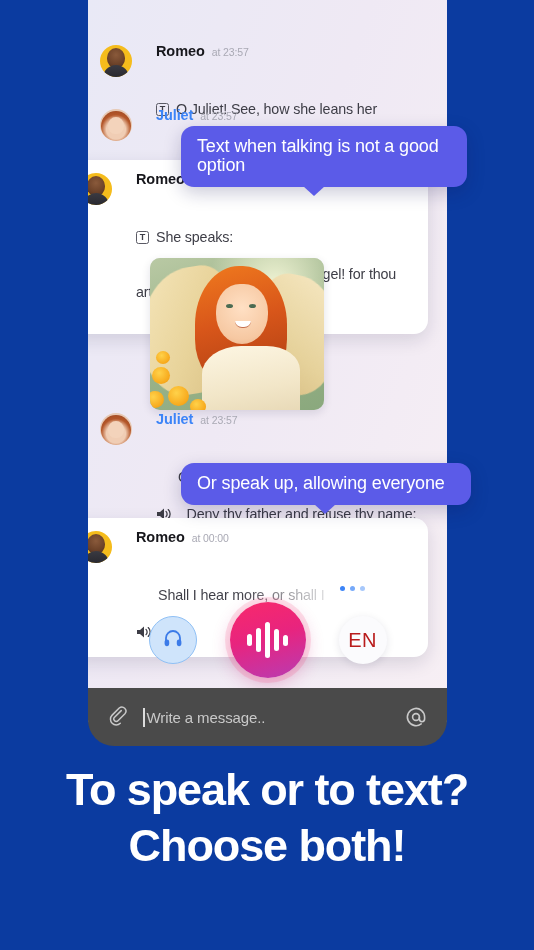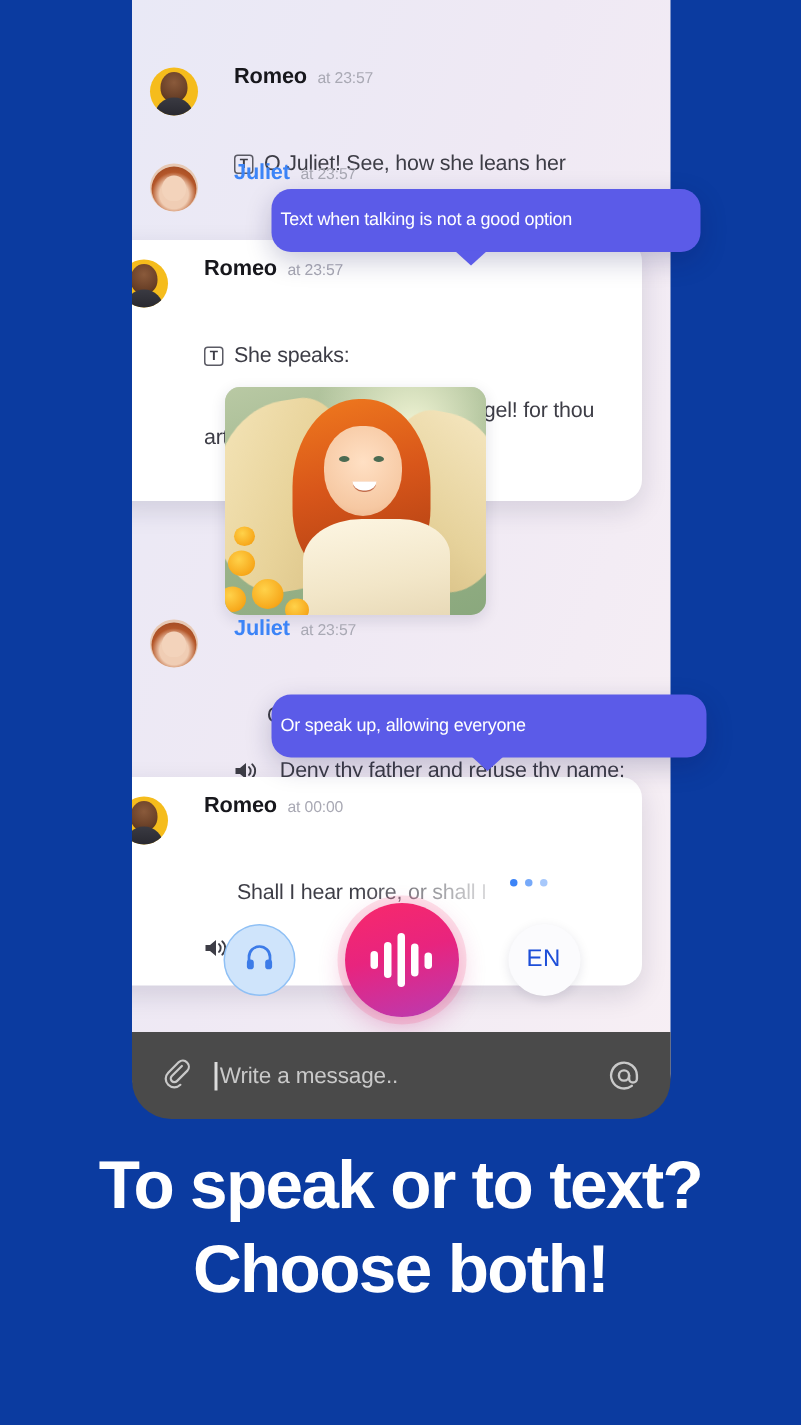--- a/index.html
+++ b/index.html
@@ -165,24 +165,24 @@
     background: linear-gradient(90deg, #3d3d46 0%, #3d3d46 48%, rgba(61,61,70,.18) 100%);
     -webkit-background-clip: text; background-clip: text; color: transparent;
   }
 
   
   .tooltip {
     position: absolute;
     background: #5B5BE8;
     color: #fff;
     border-radius: 13px;
-    font-size: 12px;
+    font-size: 18px;
     line-height: 19px;
     letter-spacing: -.15px;
-    padding: 11px 6px 12px;
+    padding: 11px 16px 12px;
     box-shadow: 0 6px 18px rgba(20,20,80,.22);
     z-index: 30;
   }
   .tooltip::after {
     content:""; position:absolute; bottom:-9px;
     width:0;height:0;
     border-left: 11px solid transparent;
     border-right: 11px solid transparent;
     border-top: 10px solid #5B5BE8;
   }
@@ -210,21 +210,21 @@
   .btn-mic .wave { display:flex; align-items:center; gap:4px; height:36px; }
   .btn-mic .wave span { width:5px; background:#fff; border-radius:3px; display:block; }
   .btn-mic .wave span:nth-child(1){height:12px}
   .btn-mic .wave span:nth-child(2){height:24px}
   .btn-mic .wave span:nth-child(3){height:36px}
   .btn-mic .wave span:nth-child(4){height:22px}
   .btn-mic .wave span:nth-child(5){height:11px}
   .btn-lang {
     width: 48px; height: 48px;
     background: #FBFBFD; box-shadow: 0 2px 8px rgba(20,20,60,.10);
-    font-size: 16px; color: #1d4ed8; letter-spacing: .4px;
+    font-size: 20px; color: #b91c1c; letter-spacing: .4px;
   }
 
   
   .composer {
     position: absolute; left: 88px; top: 688px; width: 359px; height: 58px;
     background: #4A4A4A;
     border-bottom-left-radius: 26px; border-bottom-right-radius: 26px;
     display: flex; align-items: center; gap: 13px; padding: 0 20px;
   }
   .clip { width: 22px; height: 22px; flex: 0 0 22px; }

